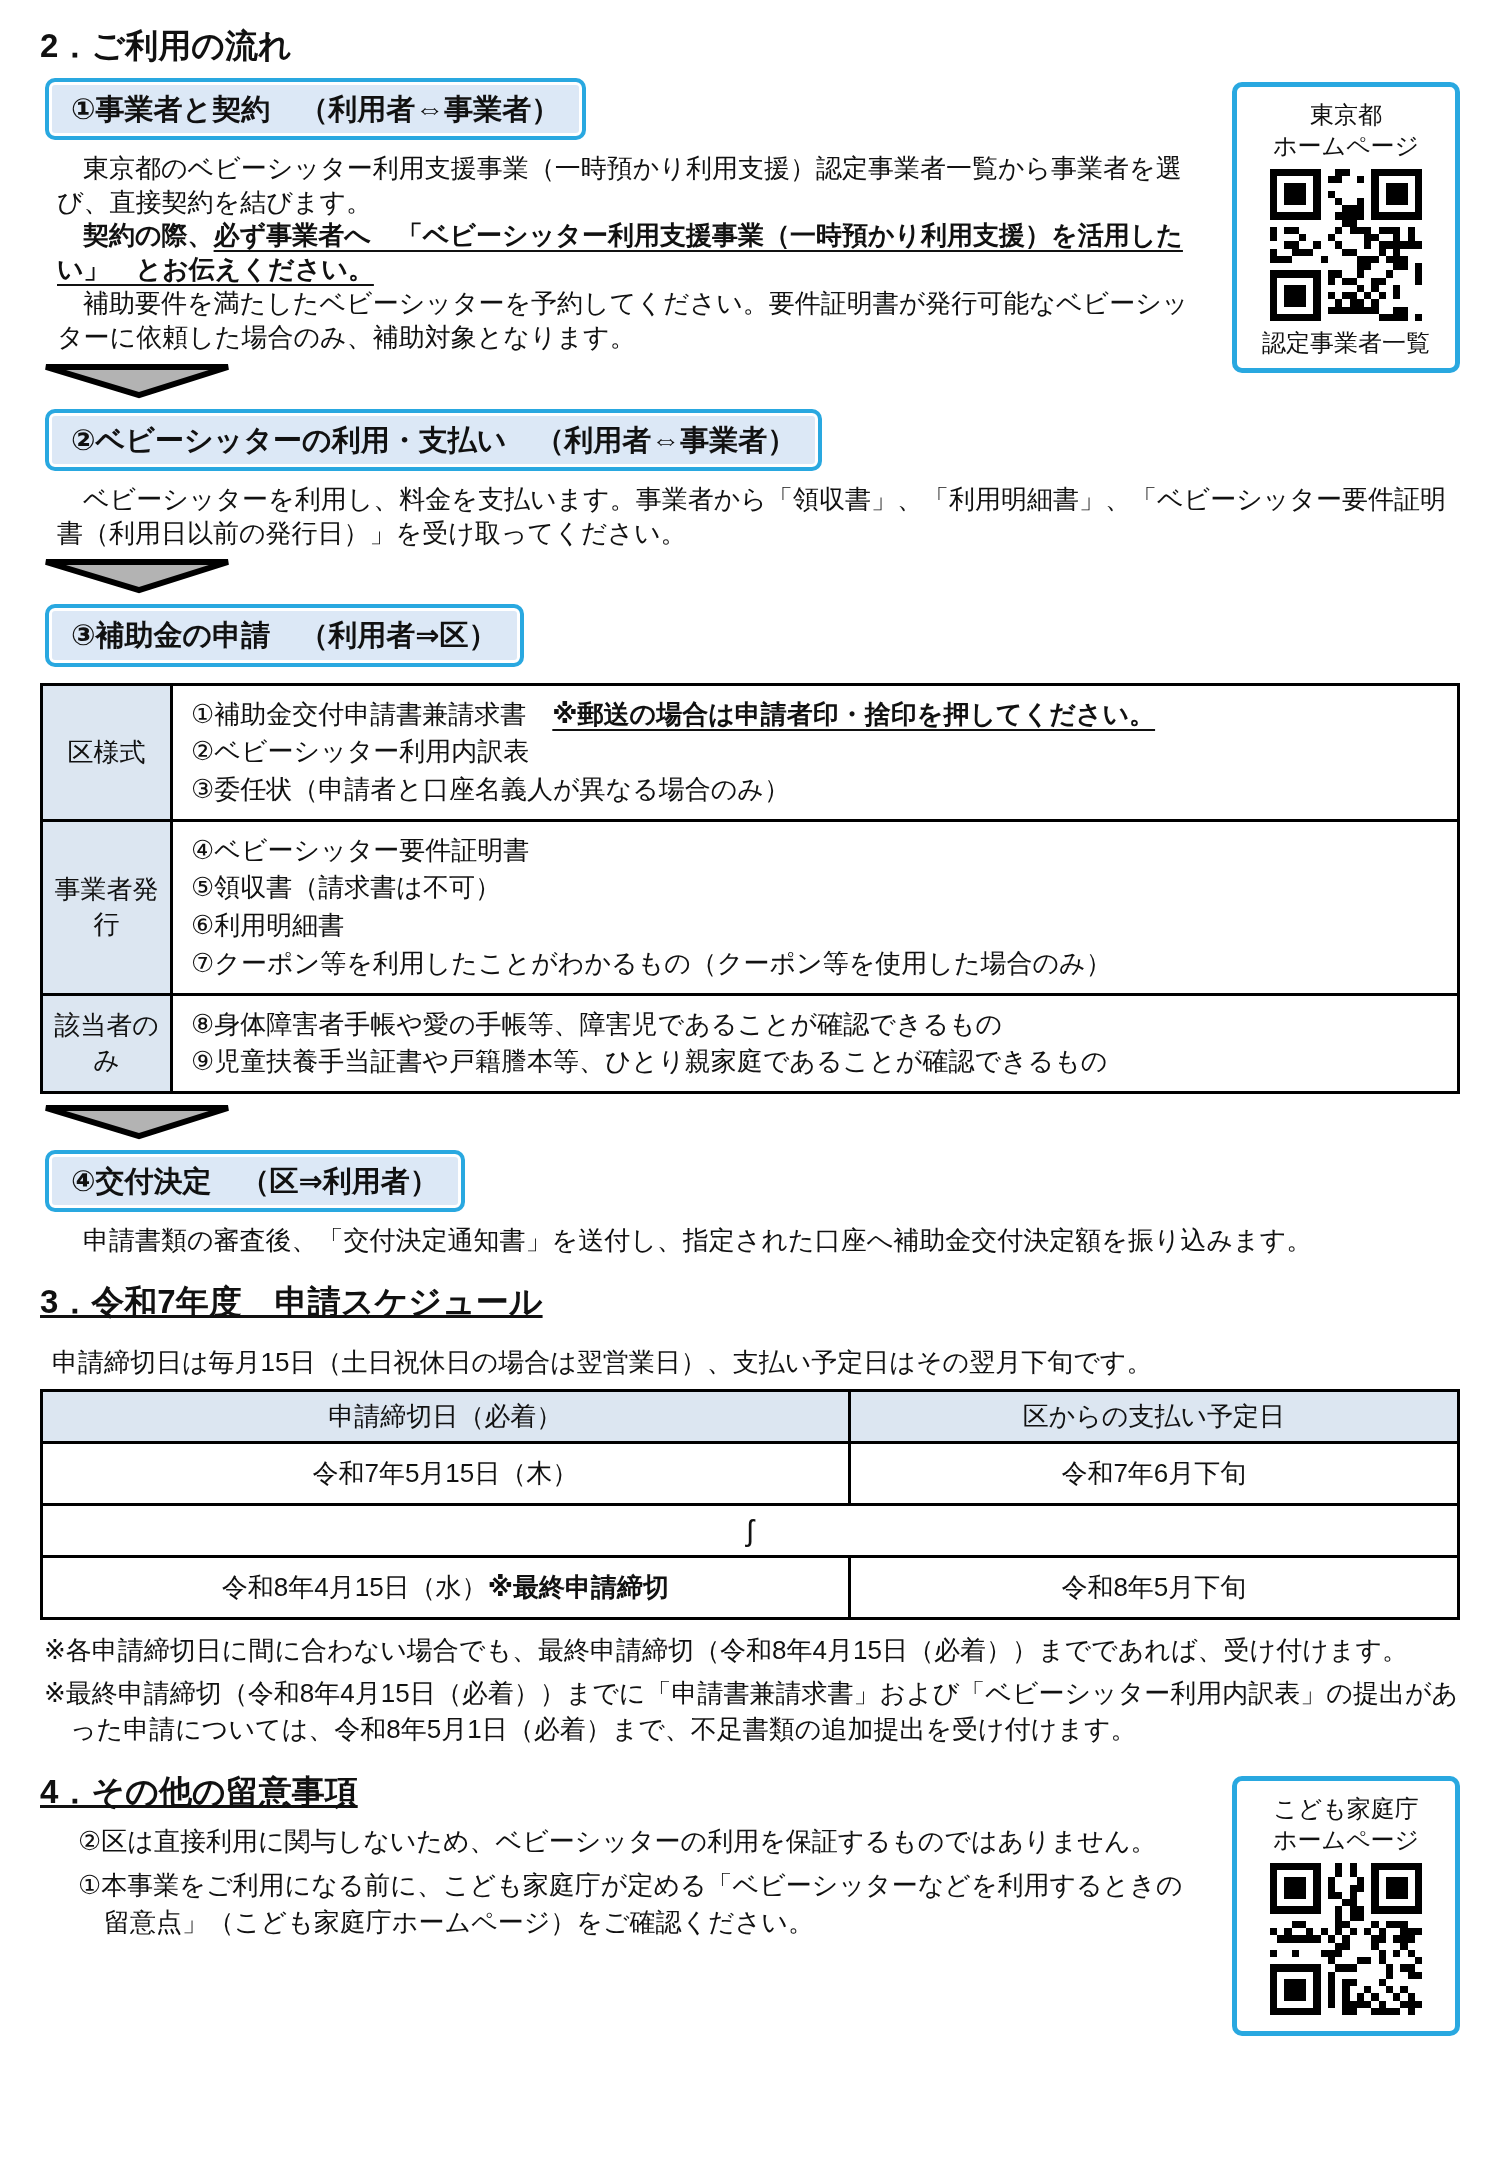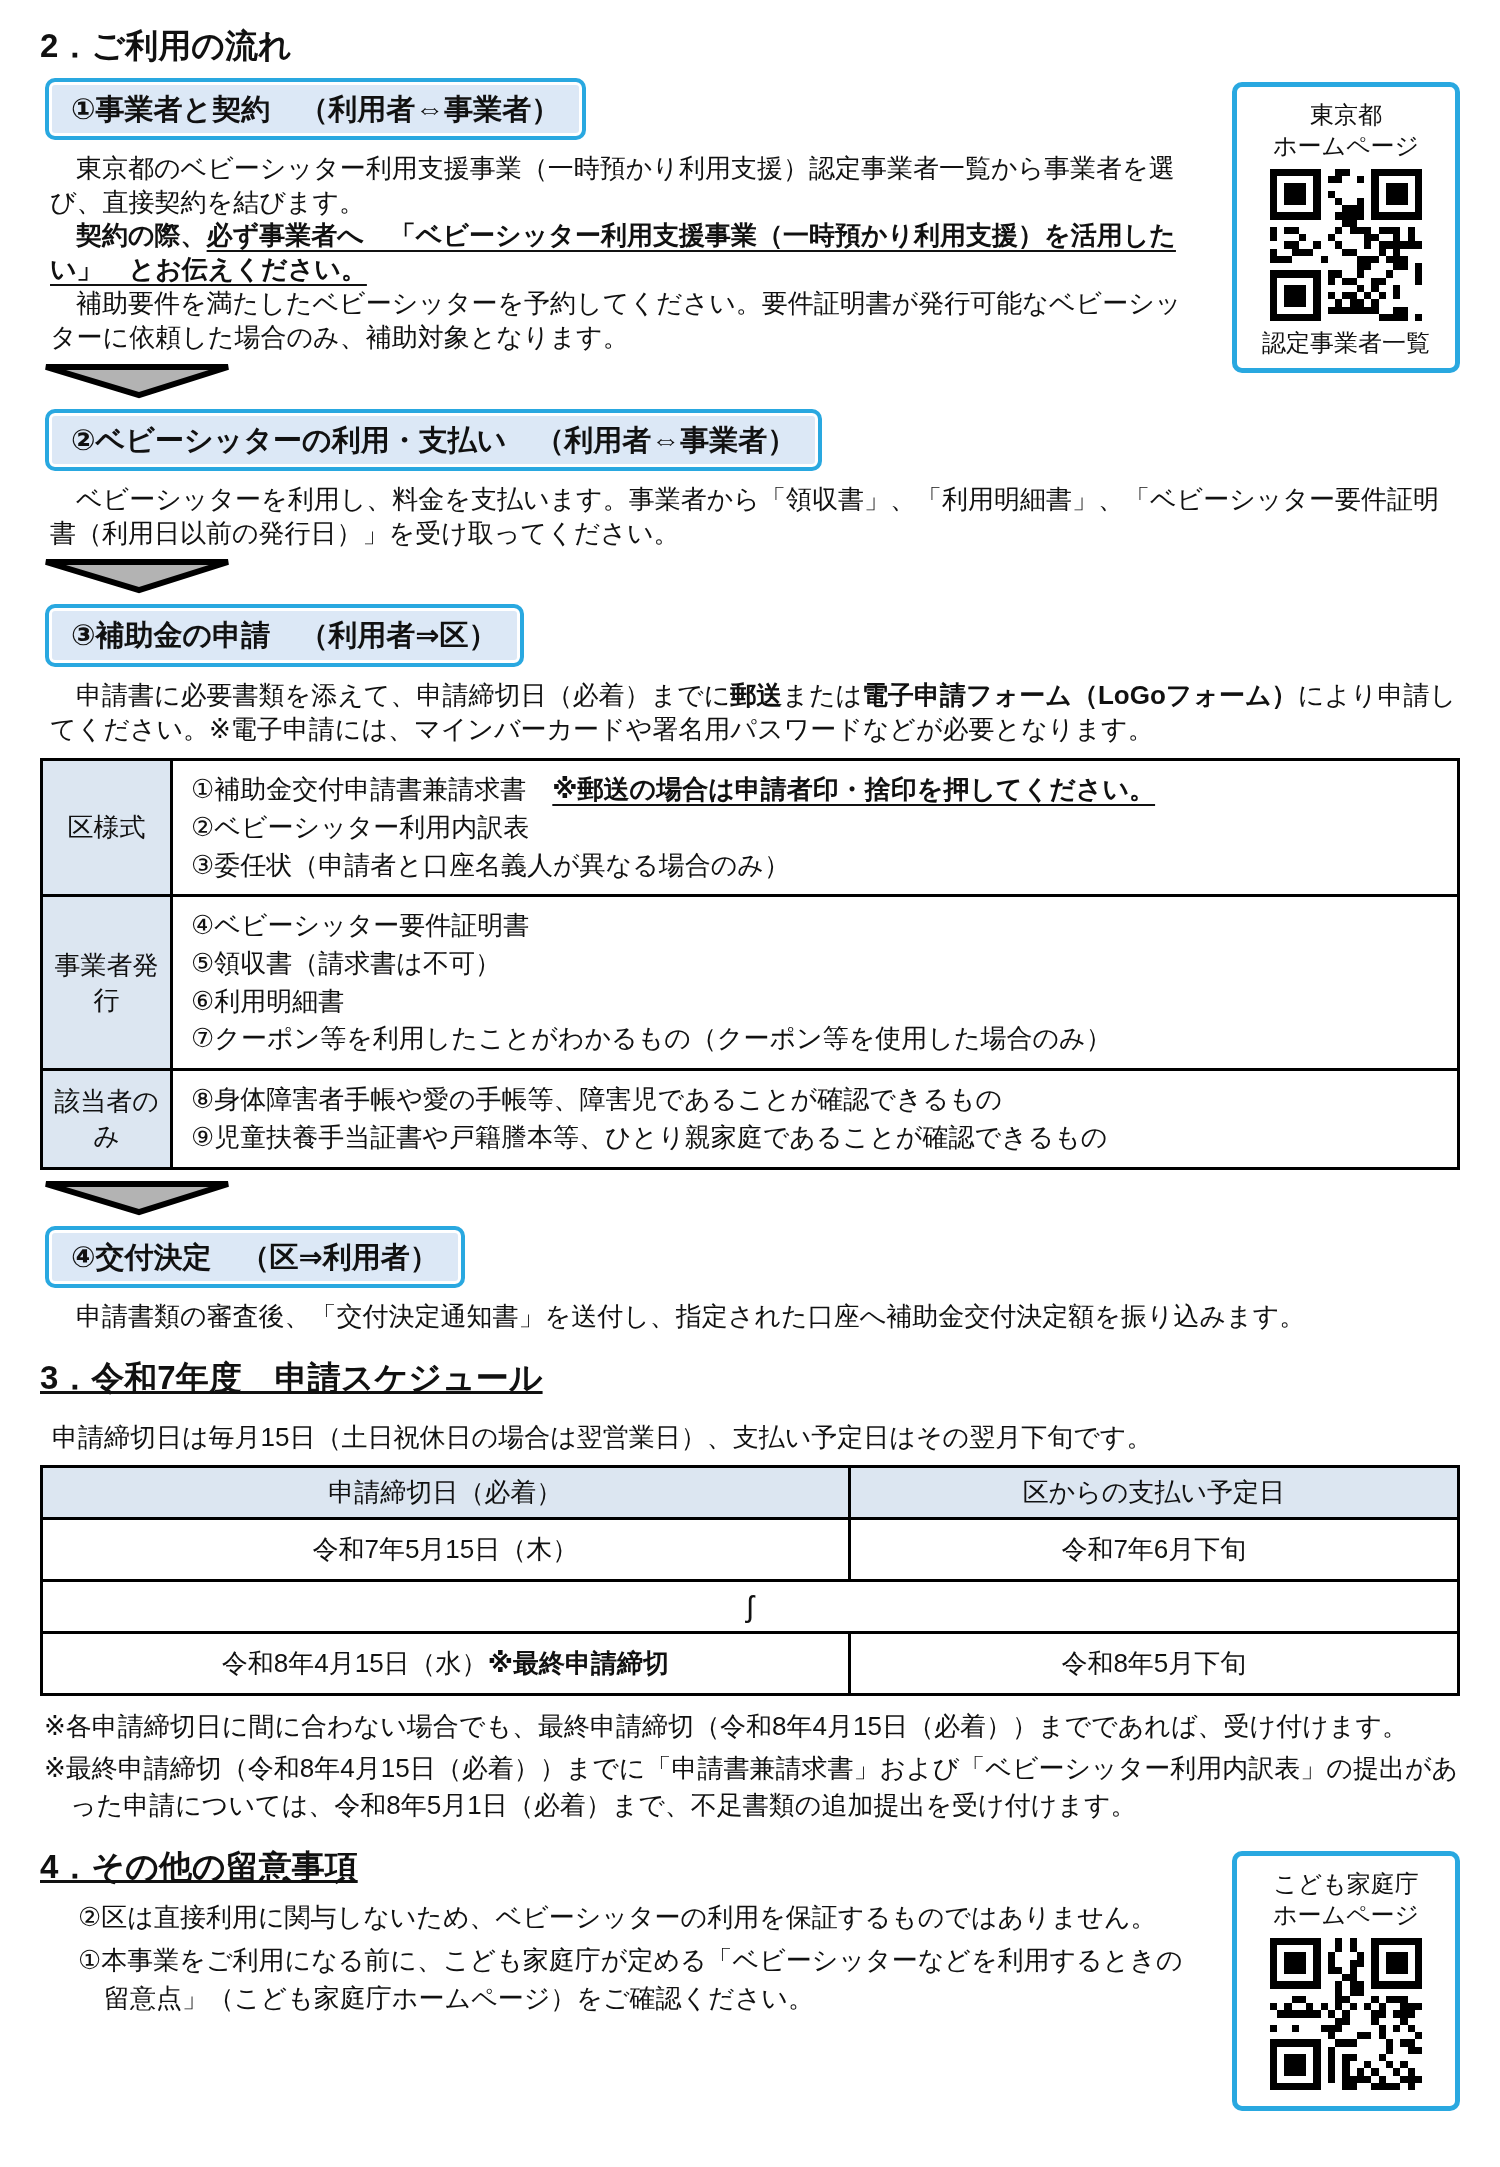--- a/index.html
+++ b/index.html
@@ -17,21 +17,21 @@
   }
   .page{padding:26px 40px 30px 40px;}
   .sec-title{font-size:33px;font-weight:bold;margin:0 0 12px 0;line-height:1.2;}
   .sec-title.later{margin-top:24px;text-decoration:underline;}
   .step-box{
     display:inline-block;margin-left:5px;margin-bottom:4px;
     border:4px solid var(--accent);background:var(--fill);border-radius:10px;
     box-shadow:inset 0 0 0 3px #fff;
     padding:9px 22px;font-size:29px;font-weight:bold;line-height:1.25;
   }
-  .step-para{margin:8px 0 6px 10px;}
+  .step-para{margin:8px 0 6px 17px;}
   .b{font-weight:bold;}
   .bu{font-weight:bold;text-decoration:underline;text-underline-offset:6px;text-decoration-thickness:2px;}
   .arrow-wrap{margin:8px 0 8px 2px;height:38px;}
   .qrbox{
     float:right;width:228px;border:5px solid var(--accent);border-radius:10px;
     background:#fff;text-align:center;padding:12px 6px 10px 6px;
     font-size:24px;line-height:1.3;margin:4px 0 12px 26px;
   }
   .qr{width:152px;height:152px;margin:8px auto 6px auto;}
   .qr svg{width:100%;height:100%;display:block;}
@@ -206,21 +206,20 @@
     <div class="step-box">②ベビーシッターの利用・支払い　（利用者⇔事業者）</div>
     <div class="step-para">　ベビーシッターを利用し、料金を支払います。事業者から「領収書」、「利用明細書」、「ベビーシッター要件証明書（利用日以前の発行日）」を受け取ってください。</div>
 
     <div class="arrow-wrap">
       <svg width="190" height="36" viewBox="0 0 190 36">
           <polygon points="4,4 186,4 97,32" fill="#b3b3b3" stroke="#000" stroke-width="6" stroke-linejoin="miter"></polygon>
         </svg>
     </div>
 
     <div class="step-box">③補助金の申請　（利用者⇒区）</div>
-    <div class="step-para"><span>　申請書に必要書類を添えて、申請締切日（必着）までに</span><span class="b">郵送</span><span>または</span><span class="b">電子申請フォーム（LoGoフォーム）</span><span>により申請してください。※電子申請には、マインバーカードや署名用パスワードなどが必要となります。</span></div>
 
     <table class="doc-table">
       <tbody>
           <tr>
         <td class="h">区様式</td>
         <td class="c">
           <div><span>①補助金交付申請書兼請求書　</span><span class="bu">※郵送の場合は申請者印・捨印を押してください。</span></div>
           <div>②ベビーシッター利用内訳表</div>
           <div>③委任状（申請者と口座名義人が異なる場合のみ）</div>
         </td>

